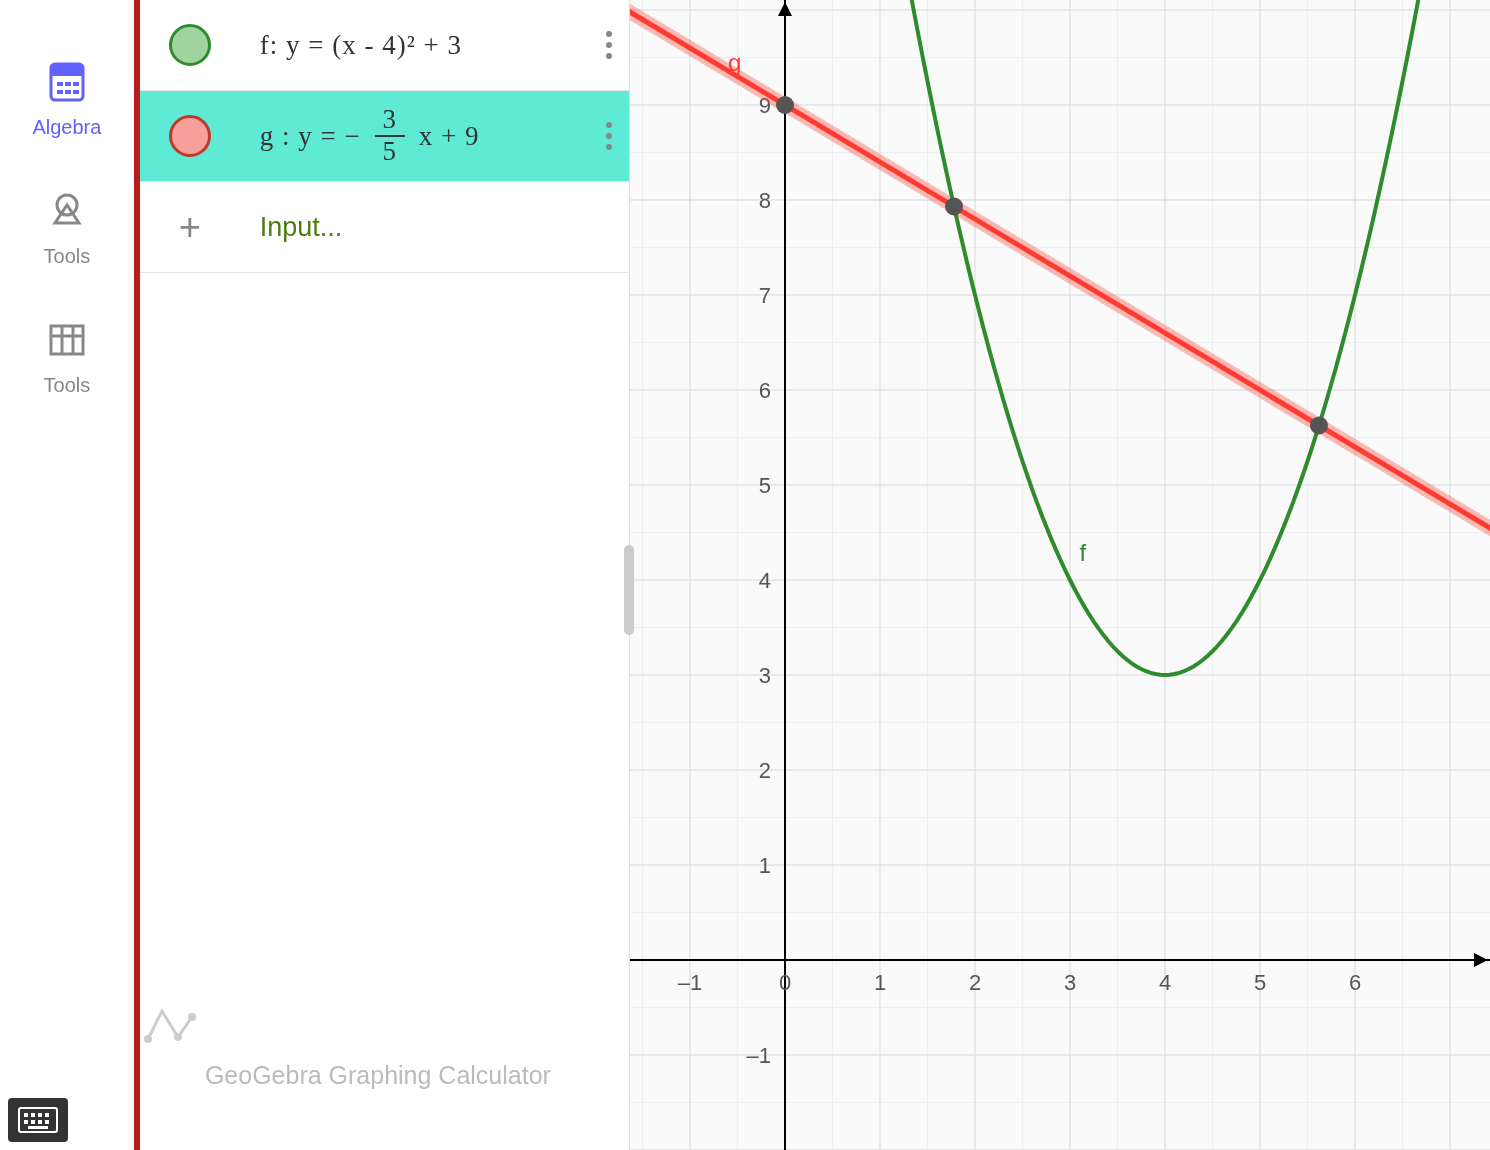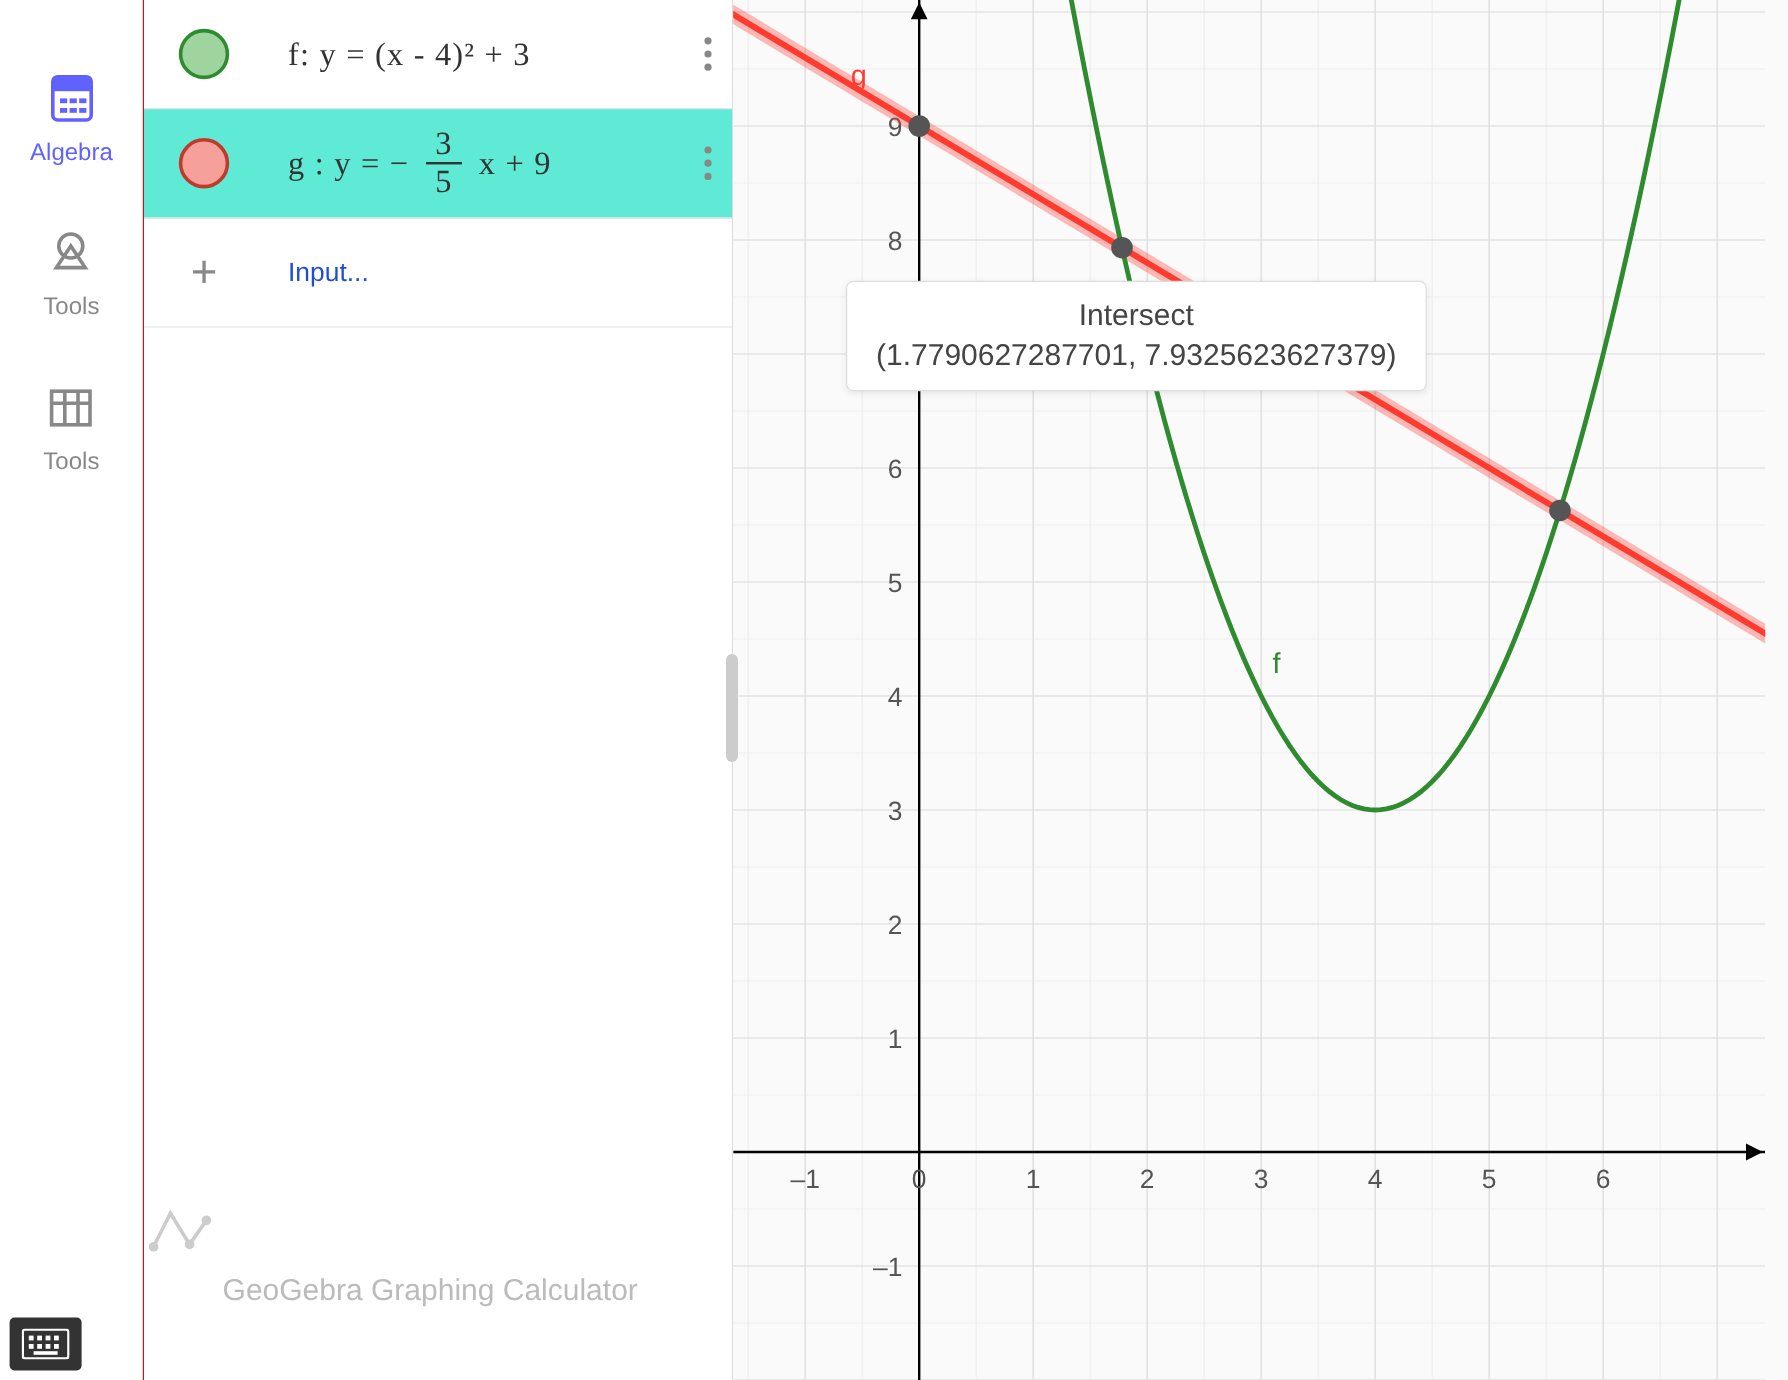--- a/index.html
+++ b/index.html
@@ -1,32 +1,32 @@
 <!DOCTYPE html>
 <html><head>
 <meta charset="utf-8">
 <style>
 html,body{margin:0;padding:0;width:1490px;height:1150px;font-family:Arial,Helvetica,sans-serif;background:#fff;overflow:hidden}
 .app{display:flex;width:100%;height:100%;position:relative}
-.navbar{width:120px;border-right:1px solid #b91c1c;display:flex;flex-direction:column;align-items:center;padding-top:60px;gap:50px;box-sizing:border-box}
+.navbar{width:140px;border-right:6px solid #b91c1c;display:flex;flex-direction:column;align-items:center;padding-top:60px;gap:50px;box-sizing:border-box}
 .nav-item{display:flex;flex-direction:column;align-items:center;gap:12px;cursor:pointer;color:#888}
 .nav-item.active{color:#6161ff}
 .nav-label{font-size:20px}
 .algebra-panel{width:490px;display:flex;flex-direction:column;border-right:1px solid #ddd;position:relative;background:#fff}
 .row{display:flex;align-items:center;border-bottom:1px solid #e5e5e5;min-height:90px}
 .row.selected{background:#5eead4}
 .color-cell{width:100px;display:flex;align-items:center;justify-content:center}
 .color-dot{width:42px;height:42px;border-radius:50%;border:3px solid #333;box-sizing:border-box}
 .expr-cell{flex:1;display:flex;align-items:center;font-size:27px;color:#333;font-family:"Times New Roman",serif;padding-left:20px;letter-spacing:1px}
 .menu-cell{width:40px;display:flex;align-items:center;justify-content:center}
 .dots{display:flex;flex-direction:column;gap:5px}
 .dots span{width:6px;height:6px;border-radius:50%;background:#888}
 .input-row{display:flex;align-items:center;height:90px;border-bottom:1px solid #e5e5e5}
 .plus-cell{width:100px;display:flex;align-items:center;justify-content:center;font-size:38px;color:#888;font-weight:300}
-.input-cell{flex:1;font-size:22px;color:#1d4ed8;padding-left:20px}
+.input-cell{flex:1;font-size:27px;color:#4d7c0f;padding-left:20px}
 .watermark{position:absolute;bottom:60px;left:0;right:13px;text-align:center;color:#bbb}
 .watermark-text{font-size:25px;margin-top:12px}
 .graph{flex:1;position:relative;background:#fafafa}
 .drag-handle{position:absolute;left:-6px;top:545px;width:10px;height:90px;background:#ccc;border-radius:5px}
 .tooltip{position:absolute;background:#fff;border:1px solid #ddd;border-radius:6px;padding:14px 24px;text-align:center;font-size:25px;color:#444;box-shadow:0 2px 6px rgba(0,0,0,0.08);font-family:Arial}
 .tooltip .t-title{margin-bottom:4px}
 .kbd-btn{position:absolute;left:8px;bottom:8px;width:60px;height:44px;background:#333;border-radius:4px;display:flex;align-items:center;justify-content:center}
 .frac{display:inline-flex;flex-direction:column;align-items:center;vertical-align:middle;margin:0 6px}
 .frac .num{border-bottom:2px solid #333;padding:0 8px;line-height:1.1}
 .frac .den{padding:0 8px;line-height:1.1}
@@ -229,24 +229,20 @@
         </g>
         <line x1="-35" y1="-8.999999999999886" x2="1010" y2="618" stroke="#FF3B30" stroke-width="14" stroke-opacity="0.35"></line>
         <line x1="-35" y1="-8.999999999999886" x2="1010" y2="618" stroke="#FF3B30" stroke-width="5"></line>
         <text x="98" y="71" fill="#FF3B30" font-size="24" font-family="Arial">g</text>
         <path d="M250 -180 L254.75 -151.73749999999995 L259.5 -123.95000000000005 L264.25 -96.63749999999982 L269 -69.79999999999995 L273.75 -43.4375 L278.5 -17.549999999999955 L283.25 7.862500000000296 L288 32.80000000000018 L292.75 57.262500000000045 L297.5 81.25000000000011 L302.25000000000006 104.76250000000027 L307.00000000000006 127.80000000000018 L311.75000000000006 150.3625000000003 L316.50000000000006 172.45000000000027 L321.25000000000006 194.06250000000034 L326.00000000000006 215.20000000000027 L330.7500000000001 235.86250000000018 L335.5000000000001 256.0500000000003 L340.2500000000001 275.7625000000005 L345.0000000000001 295.00000000000034 L349.75000000000006 313.7625000000003 L354.50000000000006 332.0500000000002 L359.25 349.8625000000002 L364 367.20000000000005 L368.75 384.0625 L373.5 400.44999999999993 L378.25 416.36249999999995 L382.99999999999994 431.7999999999997 L387.74999999999994 446.7624999999998 L392.4999999999999 461.2499999999998 L397.2499999999999 475.26249999999976 L401.9999999999999 488.79999999999967 L406.7499999999999 501.86249999999967 L411.49999999999983 514.4499999999996 L416.24999999999983 526.5624999999995 L420.99999999999983 538.1999999999996 L425.7499999999998 549.3624999999995 L430.4999999999998 560.0499999999995 L435.2499999999998 570.2624999999995 L439.9999999999998 579.9999999999995 L444.7499999999997 589.2624999999996 L449.4999999999997 598.0499999999995 L454.2499999999997 606.3624999999995 L458.99999999999966 614.1999999999995 L463.74999999999966 621.5624999999995 L468.49999999999966 628.4499999999996 L473.2499999999996 634.8624999999995 L477.9999999999996 640.7999999999995 L482.7499999999996 646.2624999999996 L487.4999999999996 651.2499999999995 L492.24999999999955 655.7624999999996 L496.99999999999955 659.7999999999997 L501.74999999999955 663.3624999999997 L506.4999999999995 666.4499999999997 L511.2499999999995 669.0624999999998 L515.9999999999995 671.1999999999998 L520.7499999999994 672.8624999999998 L525.4999999999994 674.05 L530.2499999999994 674.7625 L534.9999999999994 675 L539.7499999999993 674.7625 L544.4999999999993 674.0500000000002 L549.2499999999993 672.8625000000002 L553.9999999999993 671.2000000000003 L558.7499999999993 669.0625000000003 L563.4999999999993 666.4500000000005 L568.2499999999993 663.3625000000005 L572.9999999999993 659.8000000000006 L577.7499999999993 655.7625000000007 L582.4999999999993 651.2500000000007 L587.2499999999992 646.2625000000008 L591.9999999999992 640.8000000000009 L596.7499999999992 634.8625000000011 L601.4999999999991 628.4500000000012 L606.2499999999991 621.5625000000013 L610.9999999999991 614.2000000000014 L615.7499999999991 606.3625000000015 L620.4999999999991 598.0500000000015 L625.2499999999991 589.2625000000018 L629.9999999999991 580.0000000000018 L634.7499999999991 570.2625000000019 L639.4999999999991 560.0500000000021 L644.2499999999991 549.3625000000022 L648.999999999999 538.2000000000024 L653.749999999999 526.5625000000025 L658.499999999999 514.4500000000027 L663.249999999999 501.8625000000028 L667.999999999999 488.80000000000297 L672.7499999999989 475.2625000000031 L677.4999999999989 461.2500000000033 L682.2499999999989 446.76250000000346 L686.9999999999989 431.8000000000037 L691.7499999999989 416.3625000000038 L696.4999999999989 400.450000000004 L701.2499999999989 384.0625000000041 L705.9999999999987 367.20000000000437 L710.7499999999987 349.8625000000044 L715.4999999999987 332.05000000000473 L720.2499999999987 313.7625000000048 L724.9999999999987 295.0000000000051 L729.7499999999987 275.7625000000053 L734.4999999999987 256.0500000000055 L739.2499999999986 235.86250000000564 L743.9999999999986 215.20000000000584 L748.7499999999986 194.06250000000603 L753.4999999999986 172.4500000000063 L758.2499999999986 150.36250000000655 L762.9999999999986 127.80000000000655 L767.7499999999986 104.76250000000698 L772.4999999999985 81.25000000000705 L777.2499999999985 57.26250000000732 L781.9999999999985 32.80000000000757 L786.7499999999985 7.862500000007799 L791.4999999999985 -17.54999999999177 L796.2499999999985 -43.43749999999159 L800.9999999999984 -69.79999999999131 L805.7499999999984 -96.63749999999118 L810.4999999999984 -123.94999999999095 L815.2499999999984 -151.73749999999063 L819.9999999999984 -179.99999999999045 " fill="none" stroke="#2E8B2E" stroke-width="4"></path>
         <text x="449.5" y="561" fill="#2E8B2E" font-size="24" font-family="Arial">f</text>
         <circle cx="155" cy="105" r="9" fill="#555"></circle>
         <circle cx="324.0109592331595" cy="206.40657553989945" r="9" fill="#555"></circle>
         <circle cx="688.9890407668405" cy="425.39342446010994" r="9" fill="#555"></circle>
       </svg>
-    <div class="tooltip" id="tooltip" style="left: 94.011px; top: 234.407px;">
-      <div class="t-title">Intersect</div>
-      <div>(1.7790627287701, 7.9325623627379)</div>
-    </div>
   </div>
 
   <div class="kbd-btn">
     <svg width="40" height="26">
       <rect x="1" y="1" width="38" height="24" rx="2" fill="none" stroke="#fff" stroke-width="2"></rect>
       <rect x="6" y="6" width="4" height="4" fill="#fff"></rect>
         <rect x="13" y="6" width="4" height="4" fill="#fff"></rect>
       <rect x="20" y="6" width="4" height="4" fill="#fff"></rect>
         <rect x="27" y="6" width="4" height="4" fill="#fff"></rect>
       <rect x="6" y="13" width="4" height="4" fill="#fff"></rect>

